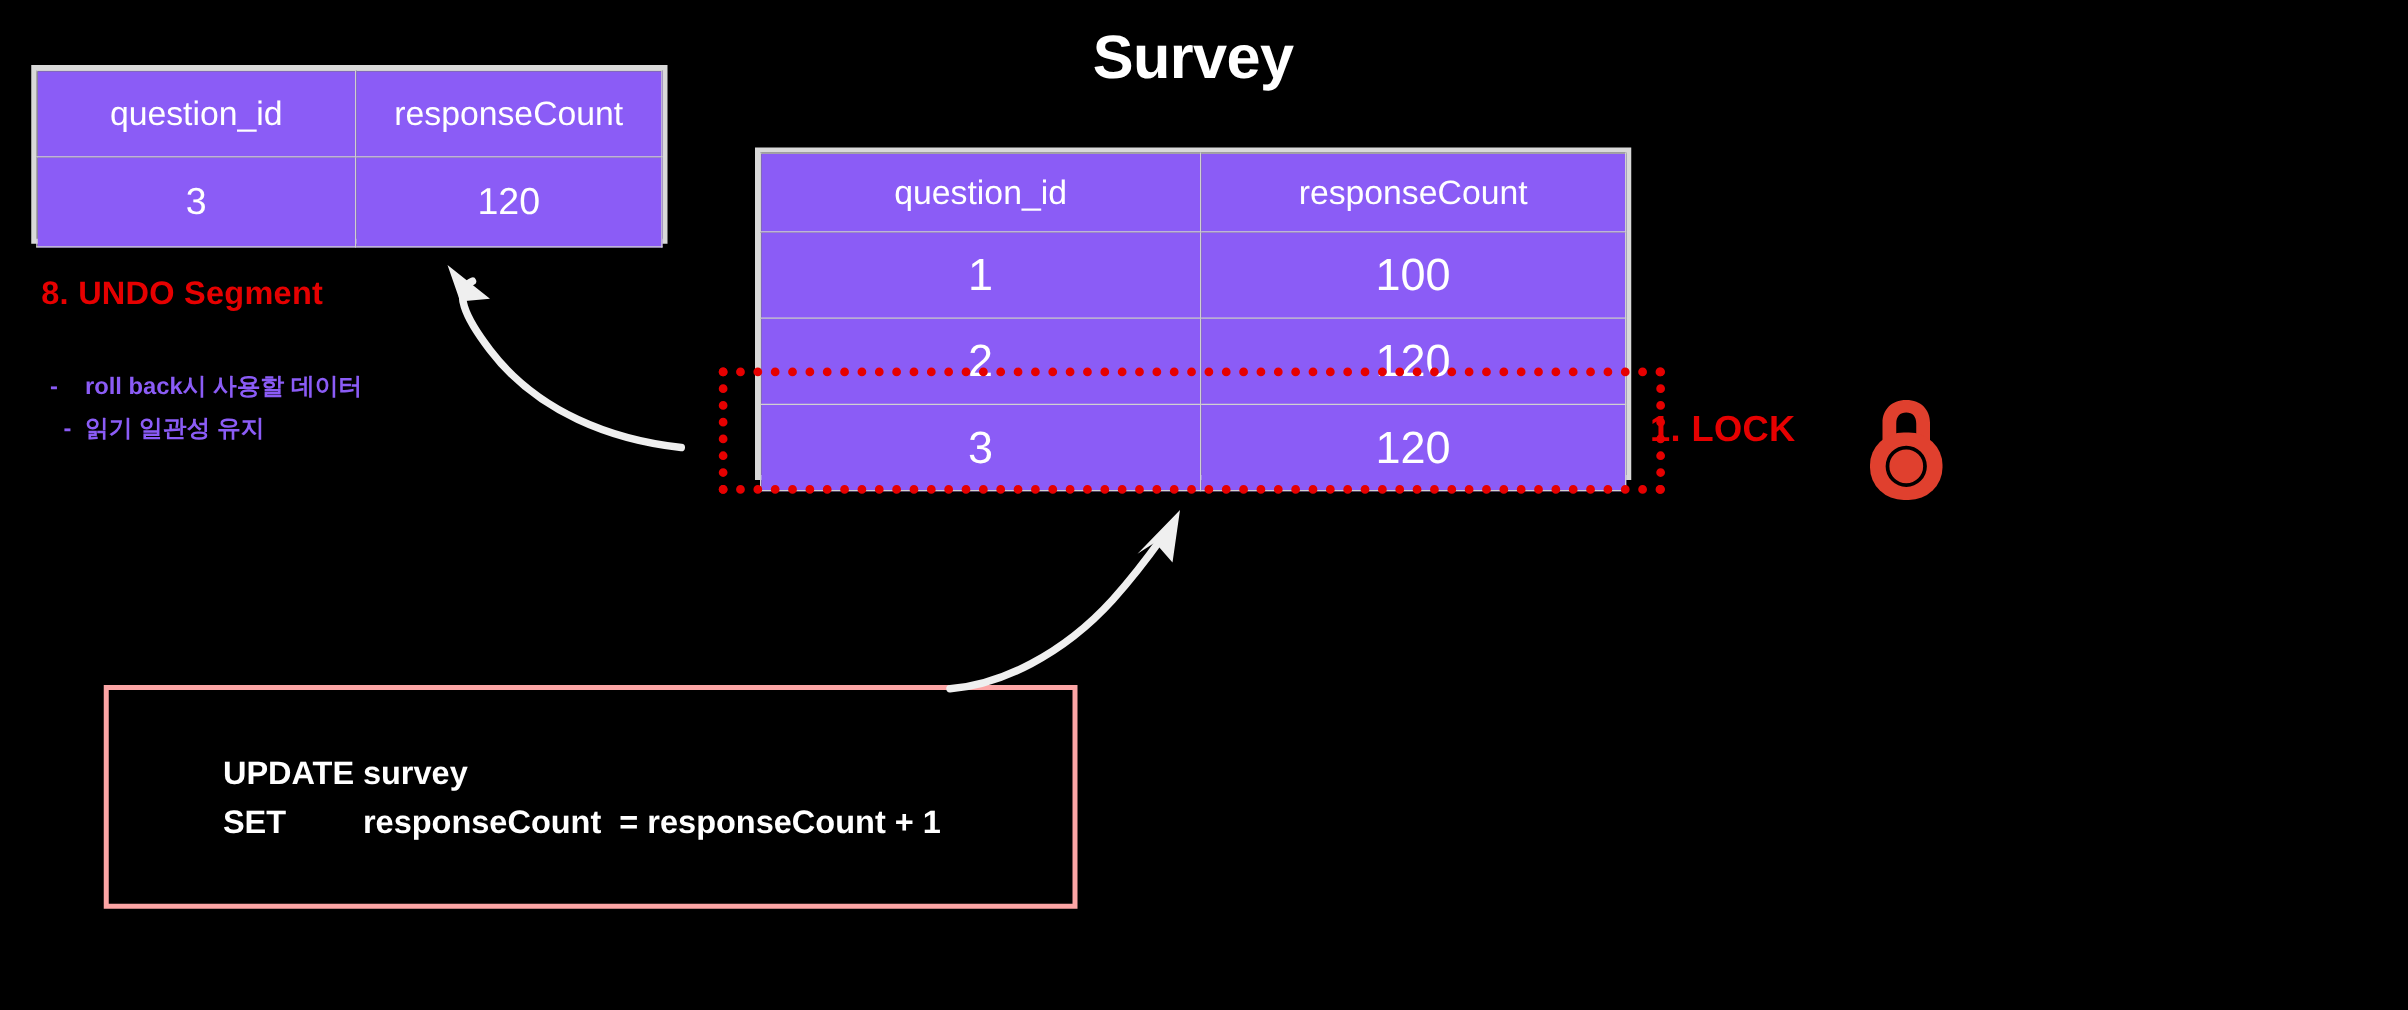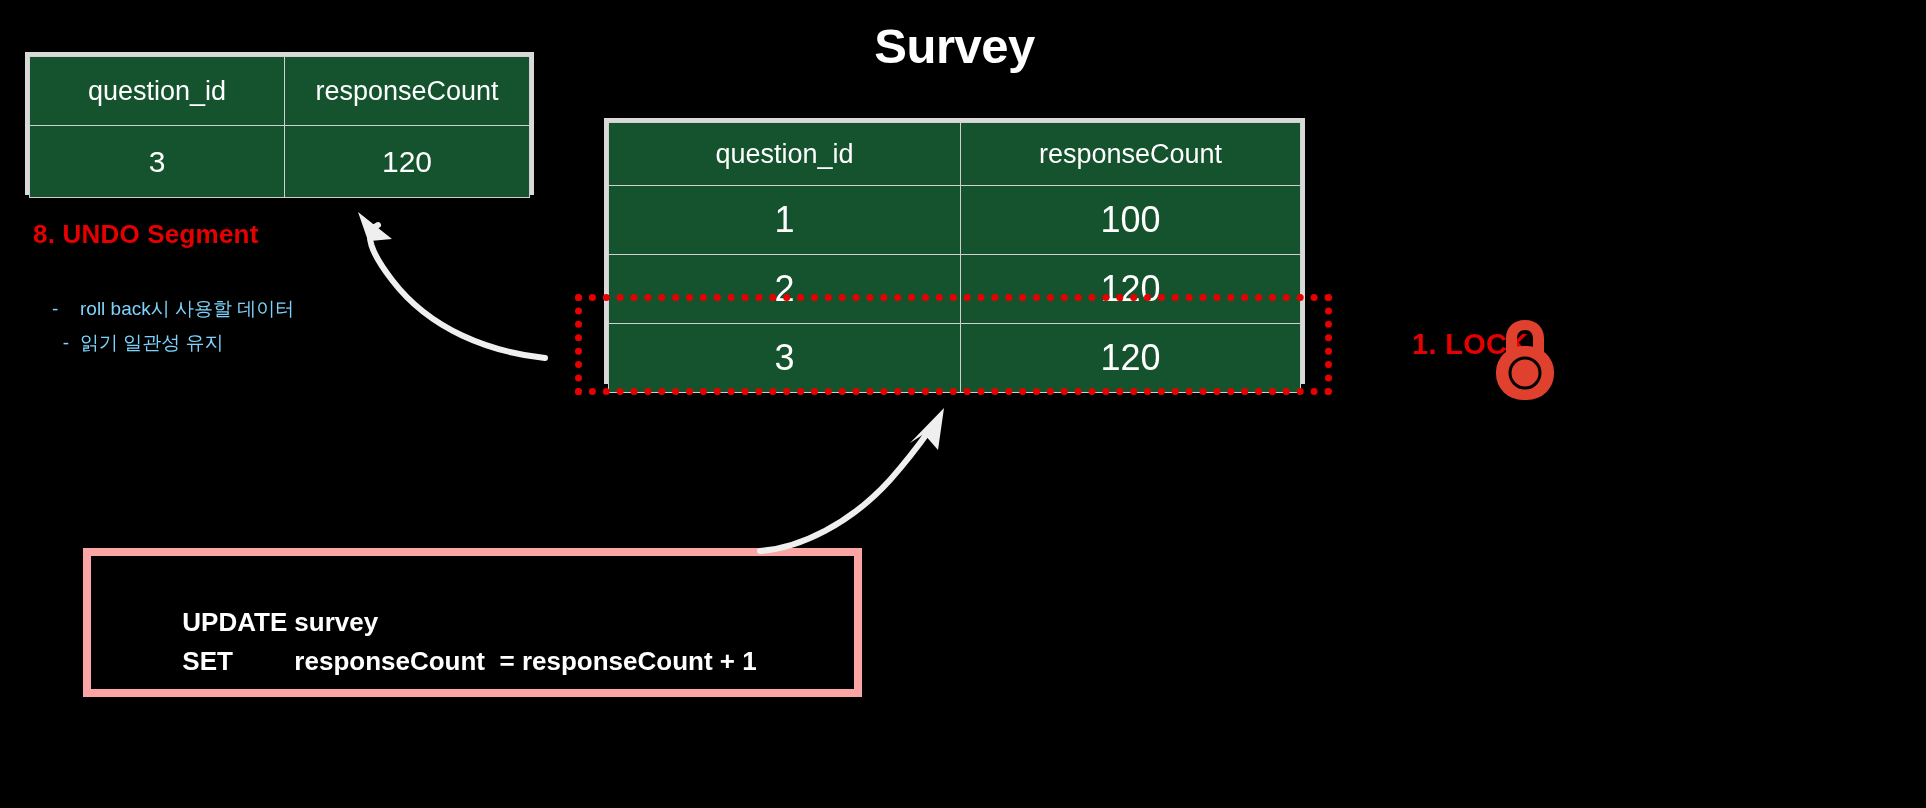--- a/index.html
+++ b/index.html
@@ -34,21 +34,21 @@
     border-collapse: collapse;
     width: 100%;
     height: 100%;
     table-layout: fixed;
   }
   .db-table td, .db-table th {
     border: 1px solid #d0d0d0;
     text-align: center;
     color: #ffffff;
     font-weight: normal;
-    background: #14532d;
+    background: #8b5cf6;
     padding: 0;
   }
 
   
   #undo-table {
     left: 25px;
     top: 52px;
     width: 509px;
     height: 143px;
   }
@@ -87,21 +87,21 @@
     width: 757px;
     height: 101px;
     border: 7px dotted #e60000;
     box-sizing: border-box;
     pointer-events: none;
   }
 
   
   #lock-label {
     position: absolute;
-    left: 1412px;
+    left: 1320px;
     top: 328px;
     font-size: 29px;
     font-weight: bold;
     color: #e60000;
     letter-spacing: 0.3px;
   }
   #lock-icon {
     position: absolute;
     left: 1494px;
     top: 316px;
@@ -114,24 +114,24 @@
     position: absolute;
     left: 33px;
     top: 219px;
     font-size: 26px;
     font-weight: bold;
     color: #e60000;
     letter-spacing: 0.2px;
   }
   .undo-bullet {
     position: absolute;
-    left: 52px;
+    left: 40px;
     font-size: 19px;
-    font-weight: normal;
-    color: #7dd3fc;
+    font-weight: bold;
+    color: #8b5cf6;
     white-space: nowrap;
   }
   .undo-bullet .dash {
     display: inline-block;
     width: 28px;
   }
   #undo-bullet-1 { top: 296px; }
   #undo-bullet-2 { top: 330px; text-align: center; }
 
   
@@ -143,22 +143,22 @@
     font-weight: bold;
     letter-spacing: 0.5px;
   }
 
   
   #sql-box {
     position: absolute;
     left: 83px;
     top: 548px;
     width: 779px;
-    height: 149px;
-    border: 8px solid #fca5a5;
+    height: 179px;
+    border: 4px solid #fca5a5;
     box-sizing: border-box;
     background: #000;
   }
   .sql-line {
     position: absolute;
     left: 48px;
     font-size: 26px;
     font-weight: bold;
     color: #ffffff;
     white-space: pre;

